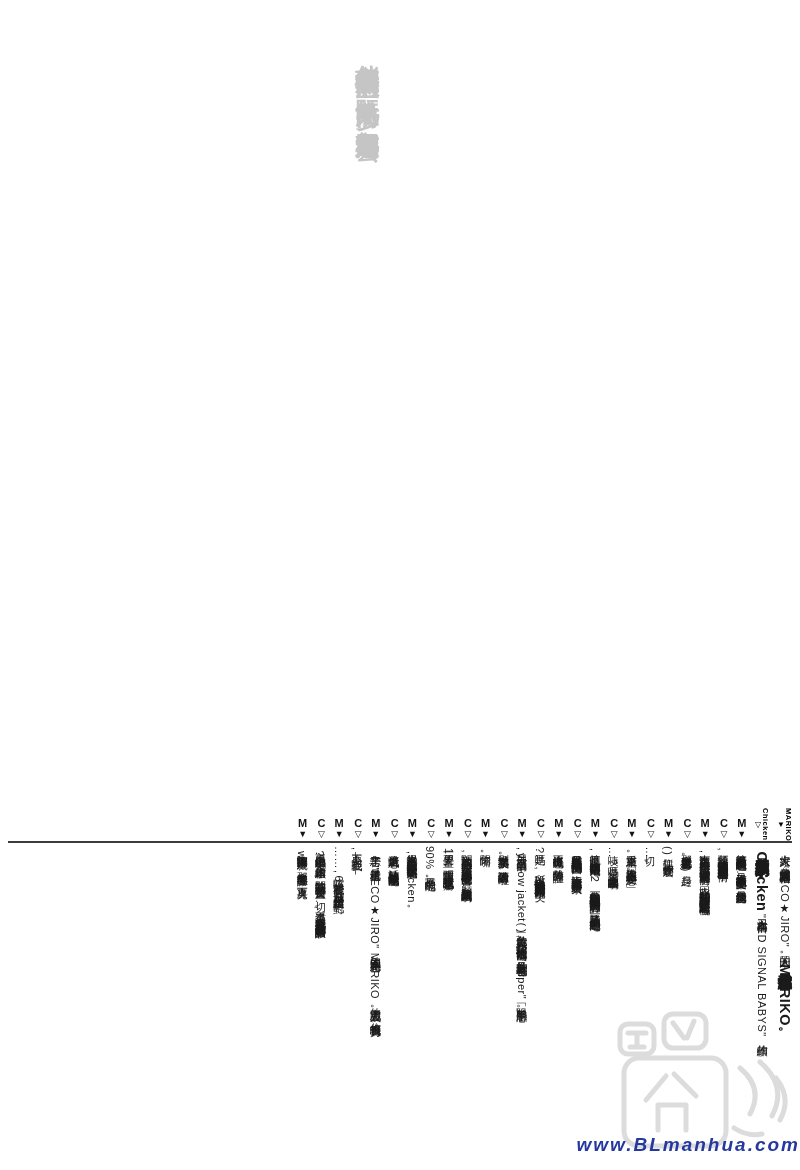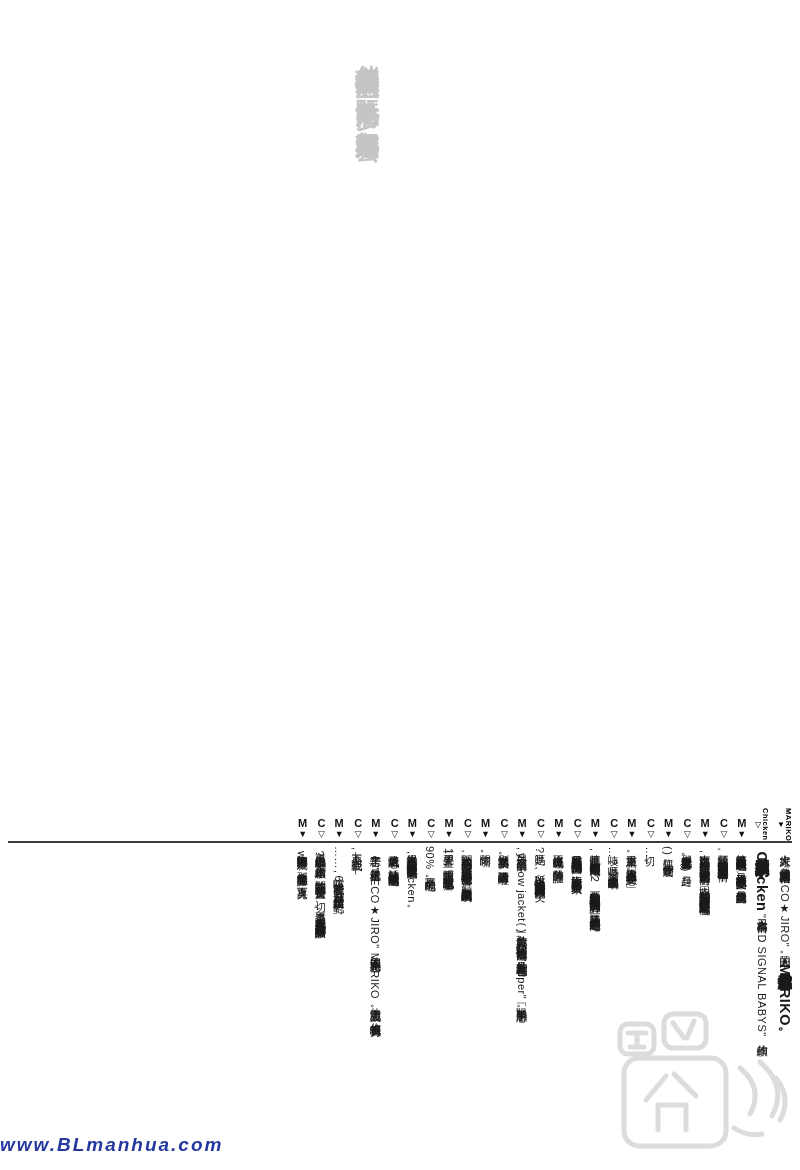--- a/index.html
+++ b/index.html
@@ -40,21 +40,21 @@
   }
   .v-label .m-tri{font-size:8px;margin-top:1px;}
   .block-body{
     writing-mode:vertical-rl;text-orientation:mixed;
     height:272px;margin-top:5px;
     font-size:11px;line-height:1.3;letter-spacing:0.5px;color:#1b1b1b;
   }
   .big{font-size:14.5px;font-weight:bold;letter-spacing:0.5px;}
   
   .site-url{
-    position:absolute;top:1134px;left:0;width:800px;text-align:left;
+    position:absolute;top:1134px;left:0;width:800px;text-align:right;
     font-size:19px;font-weight:bold;font-style:italic;letter-spacing:2px;
     color:#2438a0;z-index:3;text-decoration:none;
   }
   
   .watermark{position:absolute;left:612px;top:1006px;z-index:1;}
 </style>
 </head>
 <body>
 
 <div class="quote">倘若無法理解的情感　既無法向前一步　亦無法回到過去</div>

